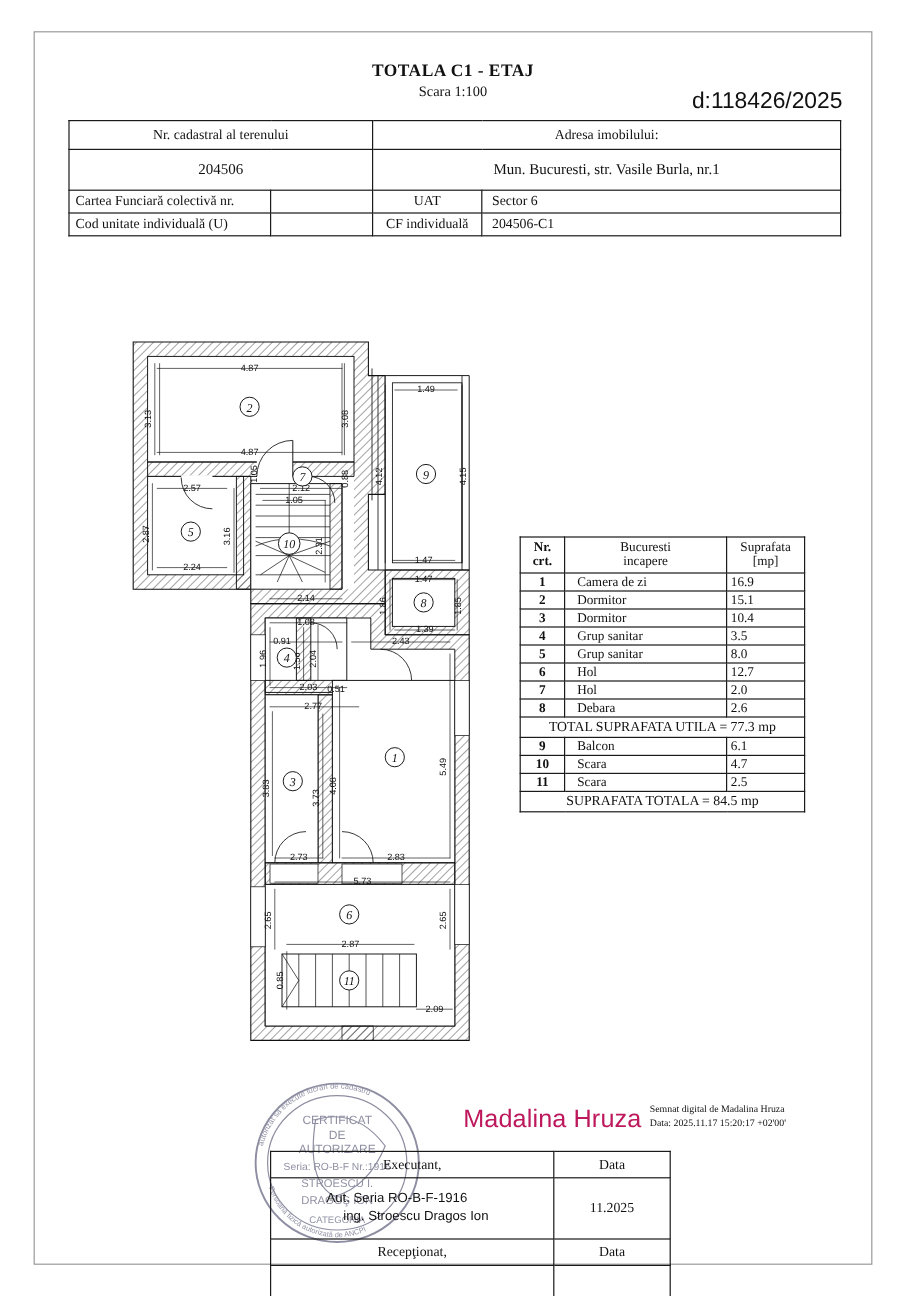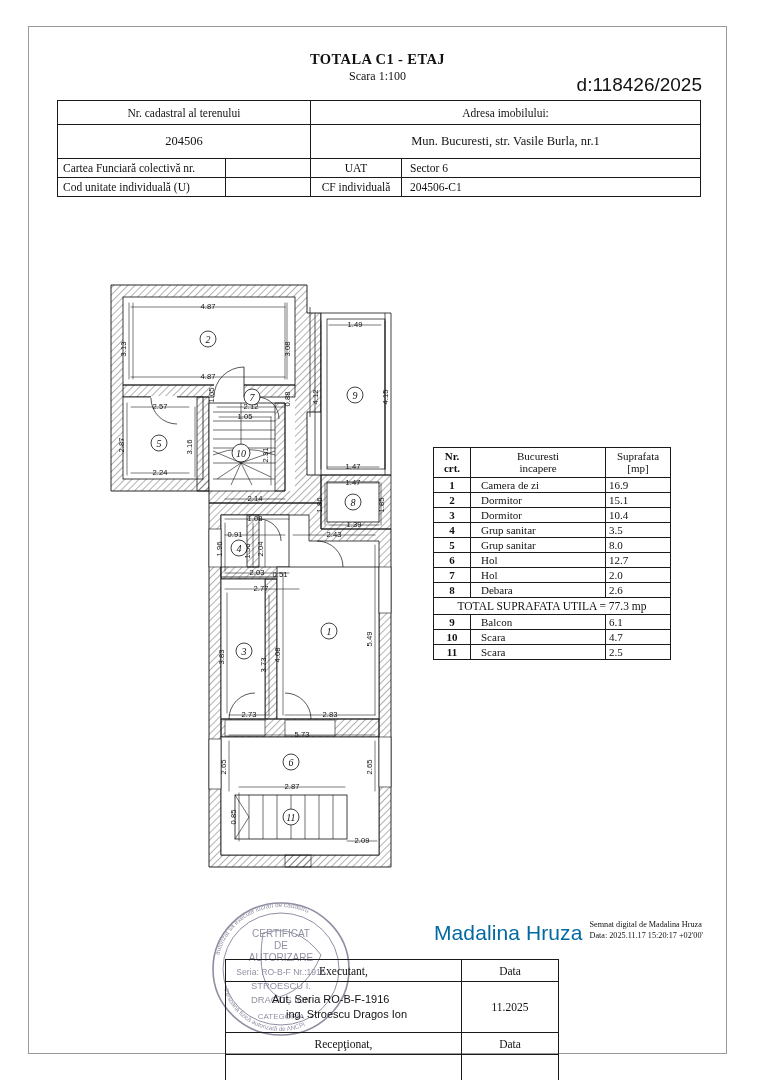--- a/index.html
+++ b/index.html
@@ -56,21 +56,21 @@
   .sign .datecol{width:88px;text-align:center;}
   .sign .big{height:46px;vertical-align:middle;}
   .sign .blank{height:44px;}
   .exec-name{
     font-family:"Liberation Sans", sans-serif;font-size:11px;line-height:1.35;
     padding-left:42px;
   }
 
   
   .dsig{position:absolute;left:357px;top:893px;display:flex;align-items:flex-end;gap:7px;}
-  .dsig-name{font-family:"Liberation Sans", sans-serif;font-size:21px;color:#0369a1;letter-spacing:.1px;margin-left:48px;}
+  .dsig-name{font-family:"Liberation Sans", sans-serif;font-size:21px;color:#be185d;letter-spacing:.1px;}
   .dsig-meta{font-family:Liberation Serif, serif;font-size:8.2px;line-height:1.32;padding-bottom:3px;color:#111;}
 
   
   .stamp{
     position:absolute;left:172px;top:866px;width:160px;height:150px;
     opacity:.62;pointer-events:none;
   }
   .stamp svg{width:100%;height:100%;}
   .stamp text{font-family:"Liberation Sans", sans-serif;fill:#4a4a6a;}
 
@@ -411,20 +411,23 @@
     <tr>
       <td class="nr">10</td>
       <td class="den">Scara</td>
       <td class="sup">4.7</td>
     </tr>
     <tr>
       <td class="nr">11</td>
       <td class="den">Scara</td>
       <td class="sup">2.5</td>
     </tr>
+    <tr>
+      <td class="total" colspan="3">SUPRAFATA TOTALA = 84.5 mp</td>
+    </tr>
   </tbody>
     </table>
 
   <div class="dsig">
     <div class="dsig-name">Madalina Hruza</div>
     <div class="dsig-meta">
       <div>Semnat digital de Madalina Hruza</div>
       <div>Data: 2025.11.17 15:20:17 +02'00'</div>
     </div>
   </div>

